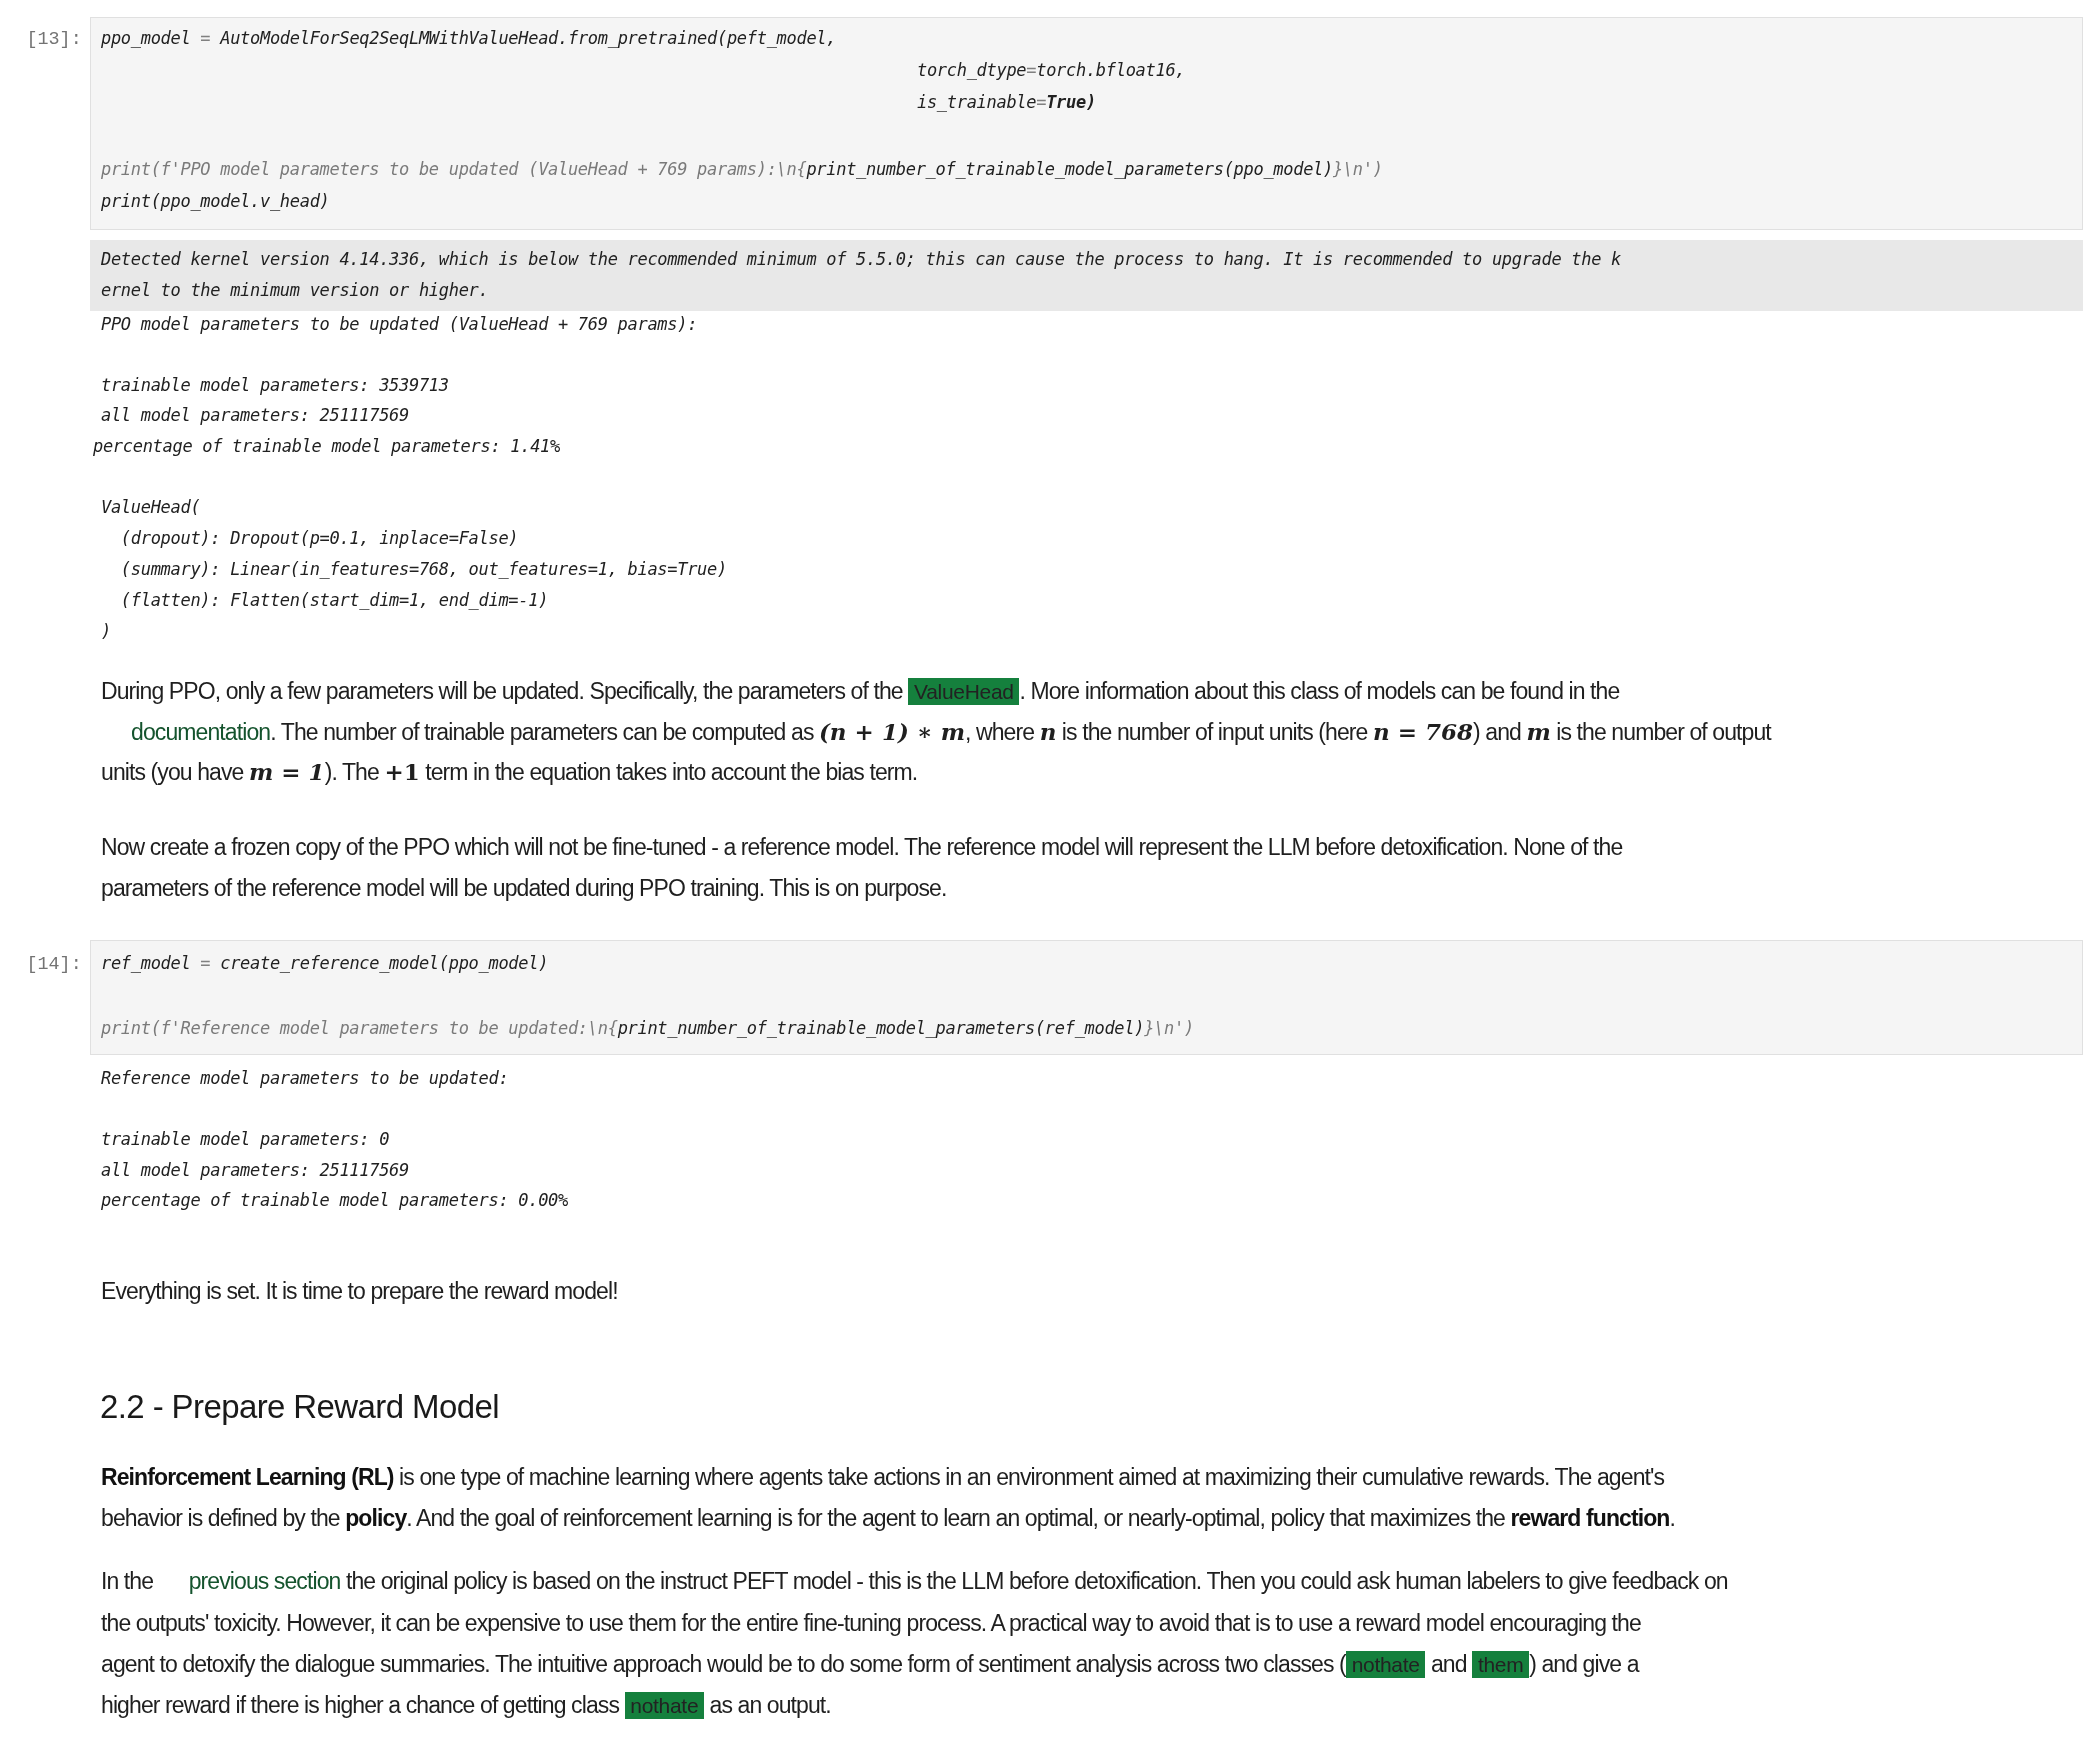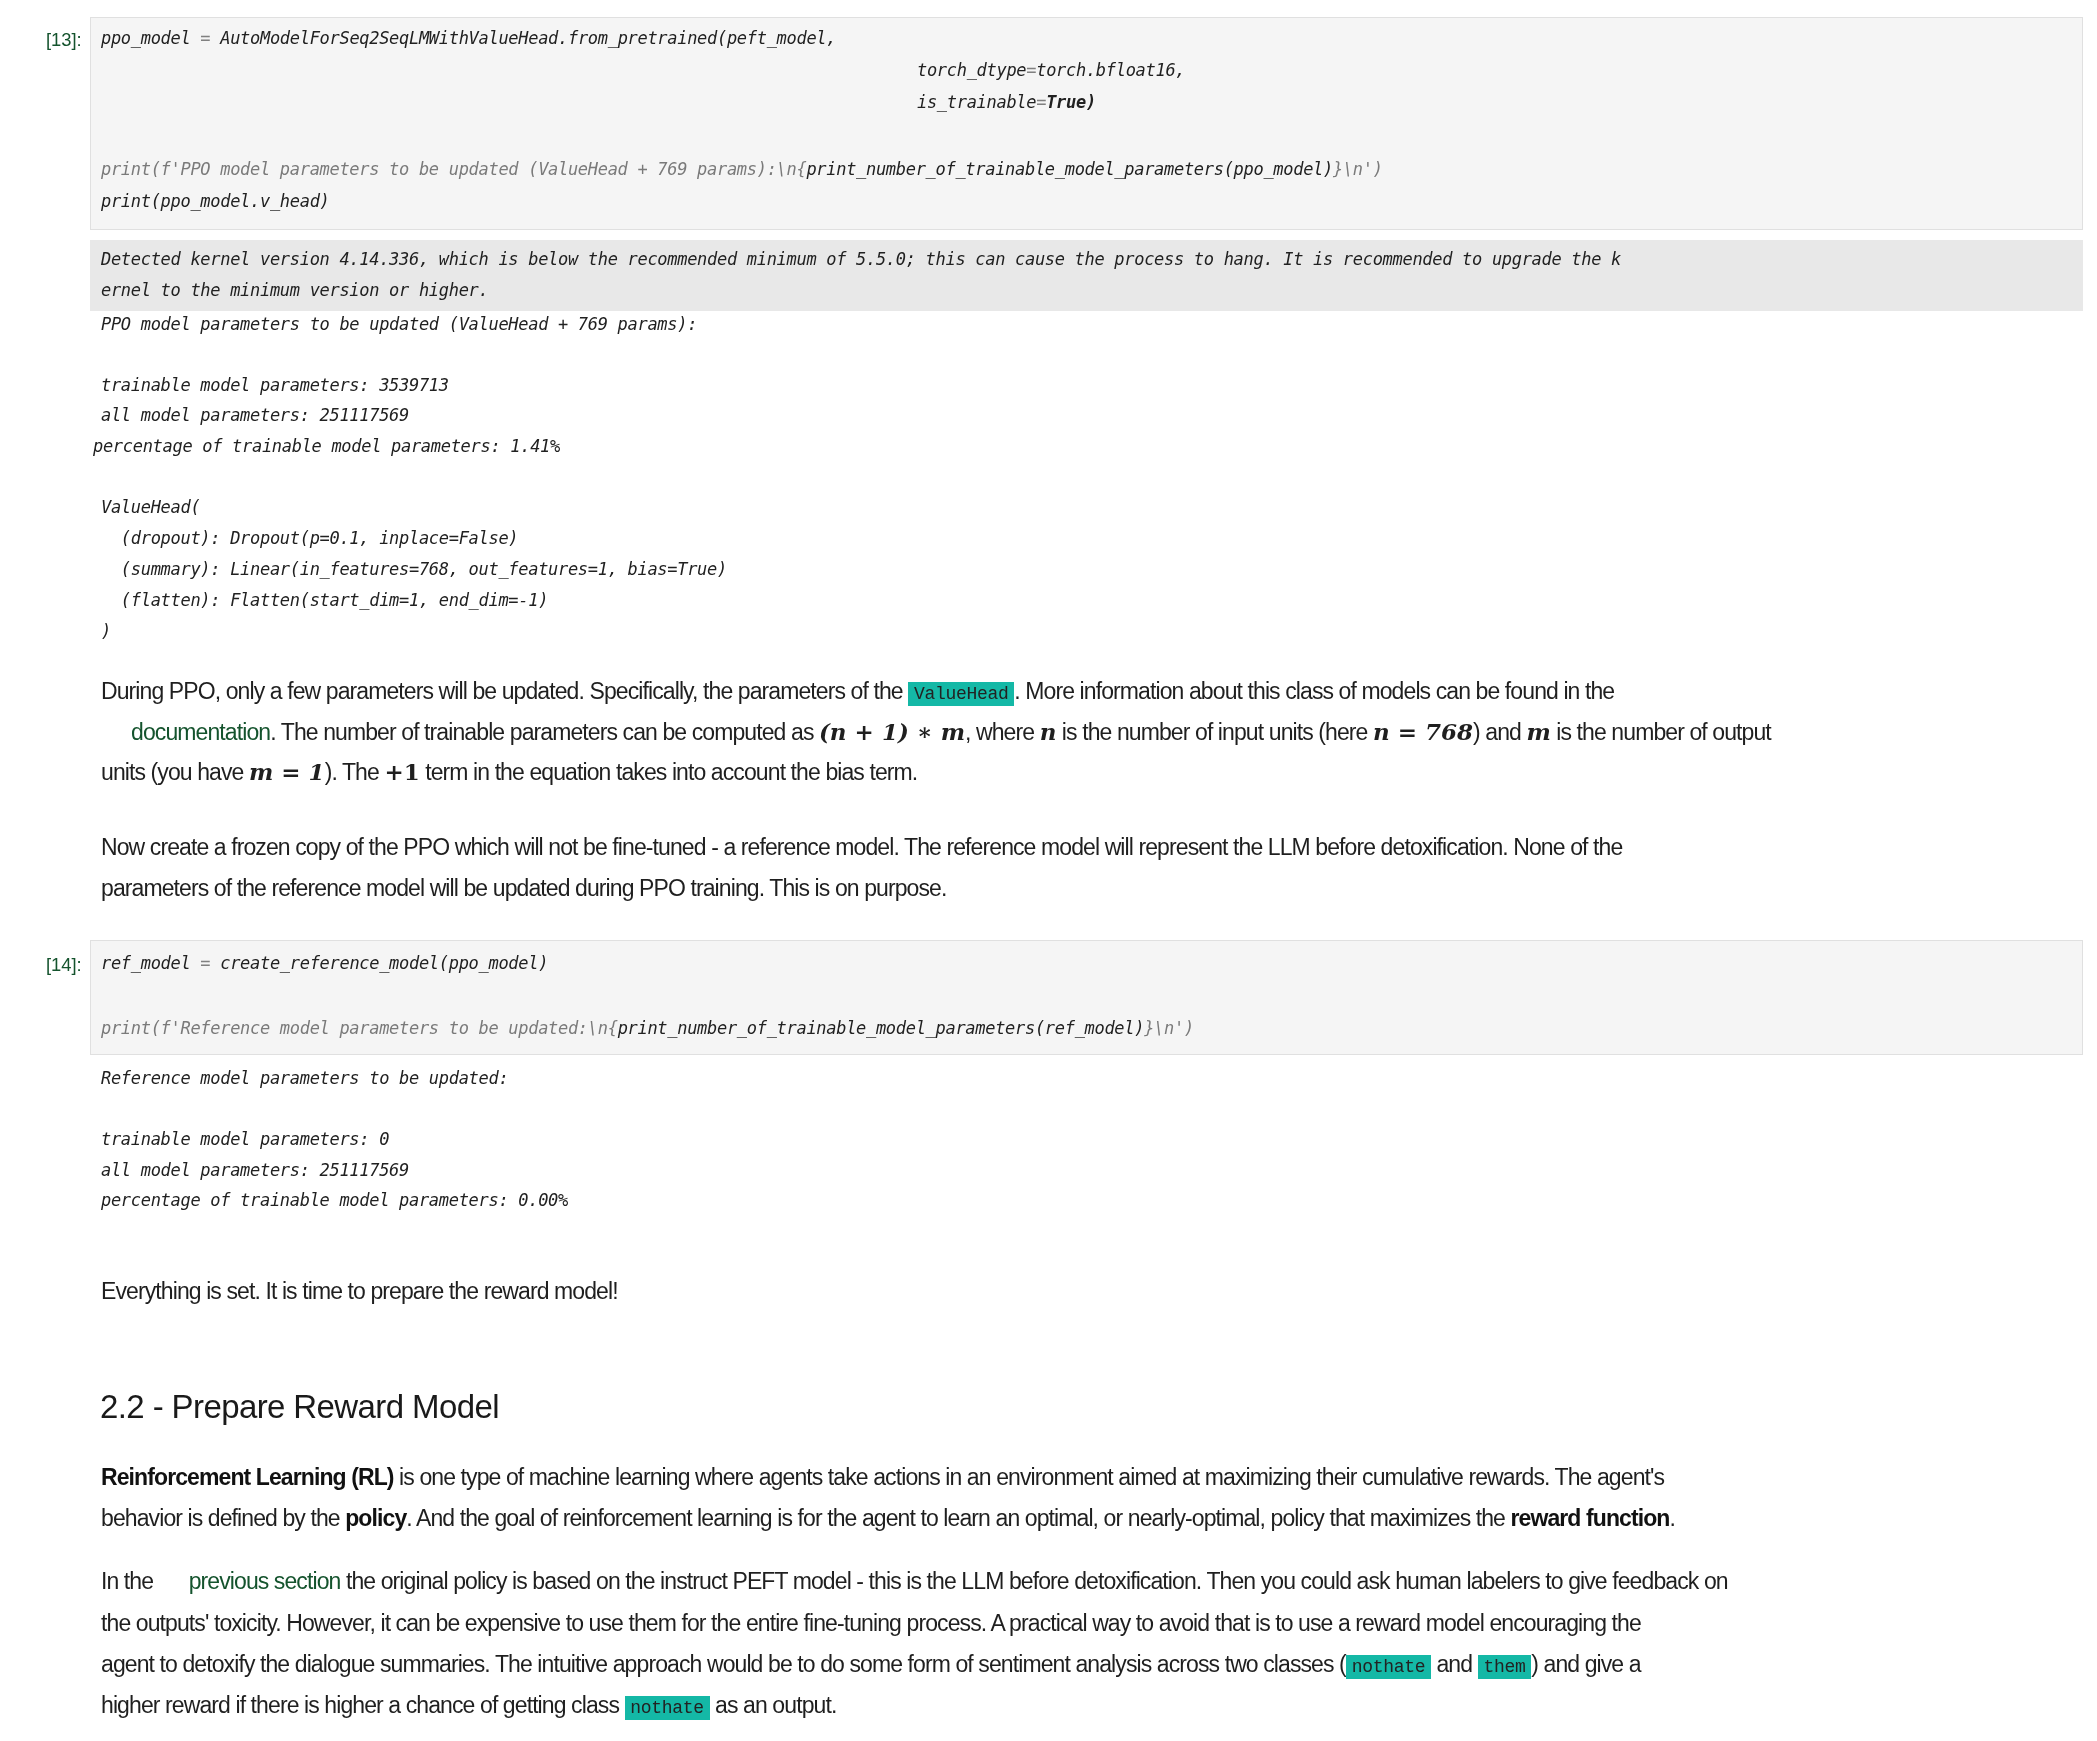--- a/index.html
+++ b/index.html
@@ -1,27 +1,27 @@
 <!DOCTYPE html>
 <html style="font-size:9.2px"><head>
 <meta charset="utf-8">
 <style>
   html, body { margin:0; padding:0; background:#ffffff; }
   body { width:2097px; height:1741px; position:relative; overflow:hidden; color:#1a1a1a; }
   .abs { position:absolute; white-space:pre; }
-  .prompt { position:absolute; left:12.7px; width:69px; text-align:right; font-family:Liberation Sans, sans-serif; font-size:18.4px; color:#14532d; }
+  .prompt { position:absolute; left:12.7px; width:69px; text-align:right; font-family:Liberation Mono, monospace; font-size:18.4px; color:#737373; }
   .code-box { position:absolute; left:90px; right:14.4px; background:#f5f5f5; border:1.7px solid #e0e0e0; box-sizing:border-box; }
   .mono { font-family:"DejaVu Sans Mono", monospace; font-size:17px; color:#212121; letter-spacing:-0.3px;font-style:italic; }
   .op { color:#808080; }
   .str { color:#7a7a7a; }
   .stderr { position:absolute; left:90px; right:14.4px; background:#e8e8e8; }
   .md { font-family:"Liberation Sans", sans-serif; font-size:23px; color:#1f1f1f; letter-spacing:-0.9px; }
   .md b { font-weight:bold; color:#111; }
   .link { color:#14532d;margin-left:30px; }
-  .icode { font-family:Liberation Mono, monospace; font-size:18px; background:#14b8a6; padding:2.3px 5.8px; letter-spacing:-0.3px; color:#222; }
+  .icode { font-family:Liberation Sans, sans-serif; font-size:21px; background:#15803d; padding:2.3px 5.8px; letter-spacing:-0.3px; color:#222; }
   .math { font-family:"DejaVu Serif", serif; font-style:italic; font-weight:bold; letter-spacing:0; }
   .mathn { font-family:"DejaVu Serif", serif; font-weight:bold; letter-spacing:0; }
   .h2 { font-family:"Liberation Sans", sans-serif; font-size:33px; color:#1a1a1a; letter-spacing:-0.6px; }
 </style>
 </head>
 <body>
 
 <div class="prompt" style="top:29px;">[13]:</div>
 <div class="code-box" style="top:17.3px; height:213px;">
 </div>

